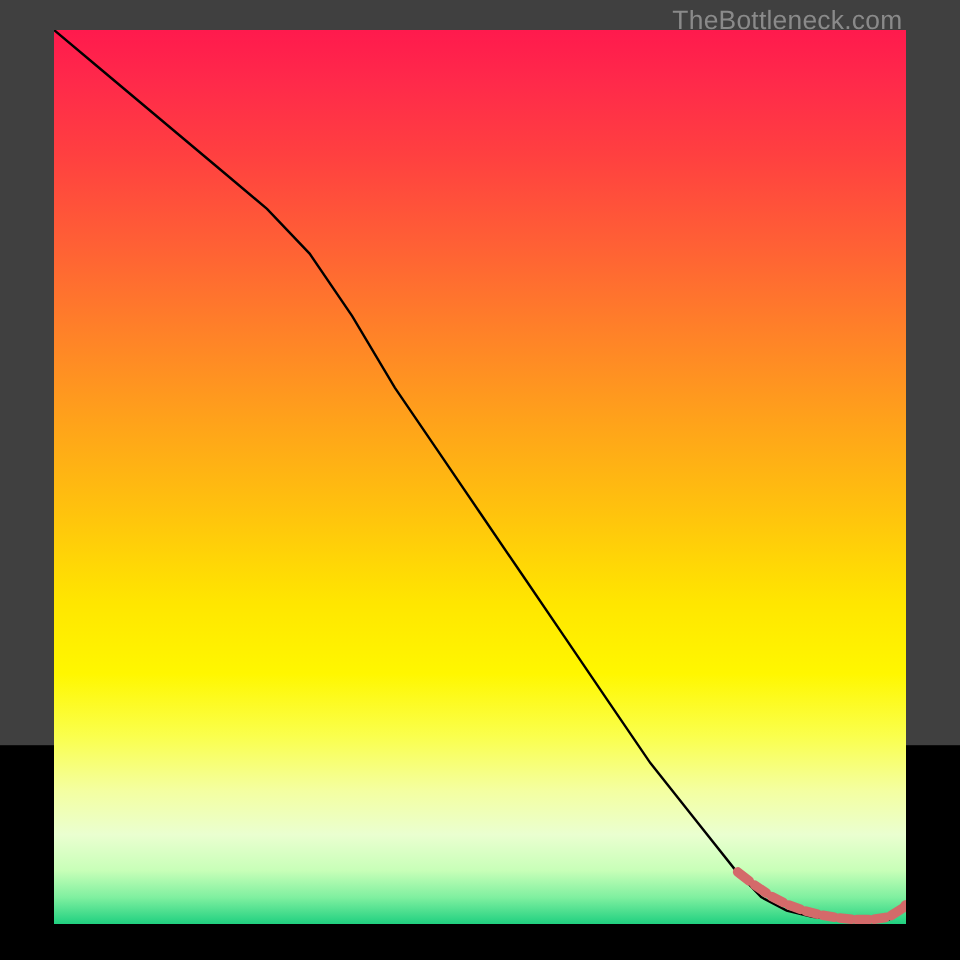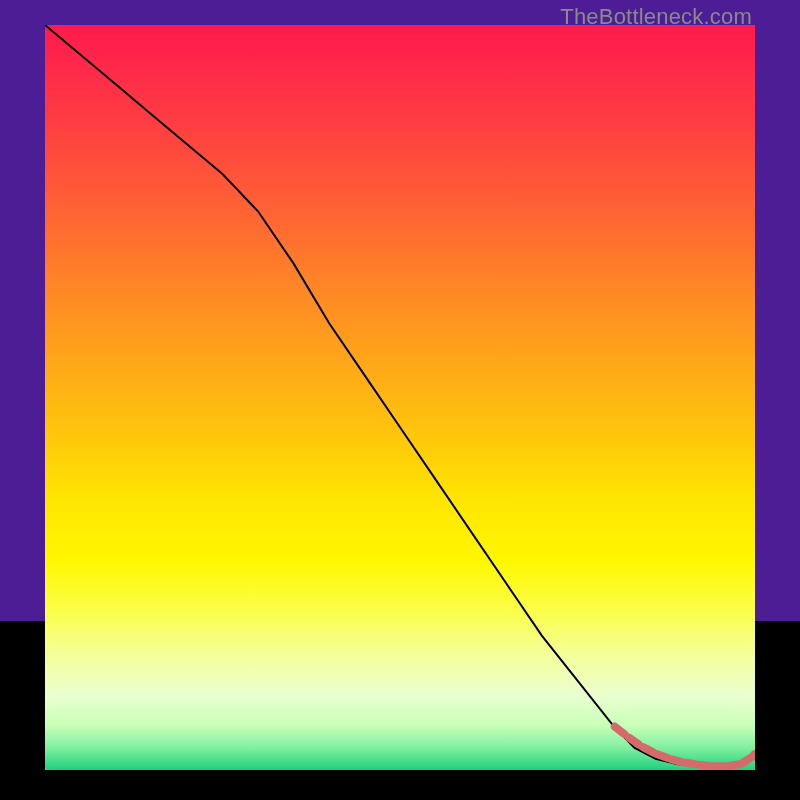--- a/index.html
+++ b/index.html
@@ -8,21 +8,21 @@
     width: 800px;
     height: 800px;
     background: #000;
     overflow: hidden;
     font-family: Arial, Helvetica, sans-serif;
   }
   .frame {
     position: relative;
     width: 800px;
     height: 621px;
-    background: #4c1d95;
+    background: #404040;
   }
   .plot {
     position: absolute;
     left: 45px;
     top: 25px;
     width: 710px;
     height: 745px;
     background: linear-gradient(to bottom,
       #ff1a4d 0%,
       #ff2a4a 6%,

